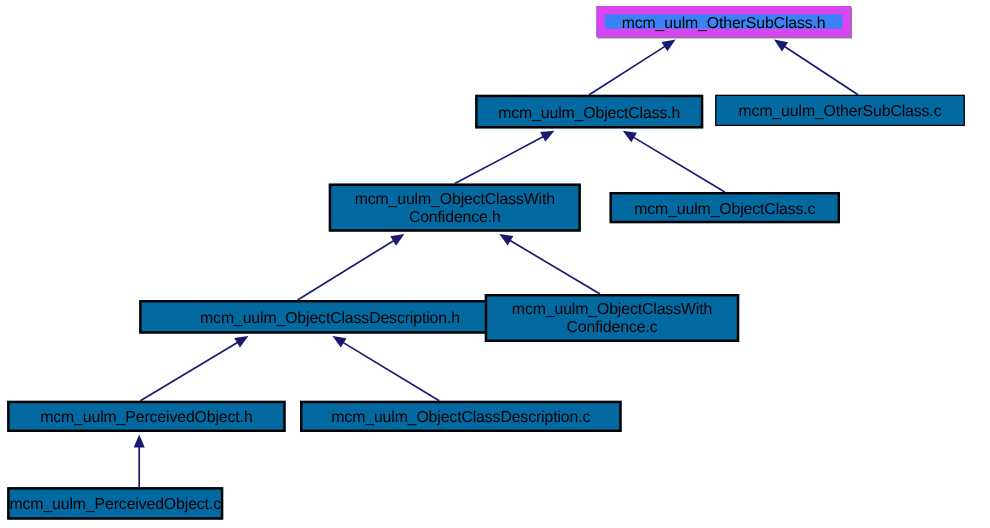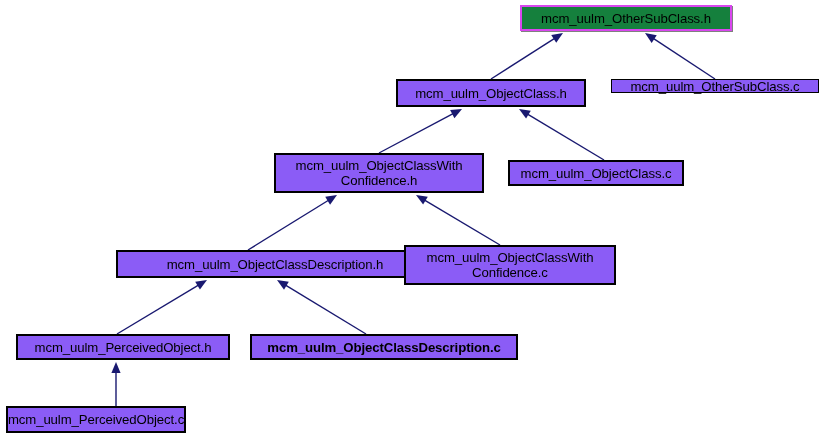--- a/index.html
+++ b/index.html
@@ -21,37 +21,36 @@
     left: 0;
     top: 0;
     width: 825px;
     height: 440px;
     pointer-events: none;
   }
   .node {
     position: absolute;
     box-sizing: border-box;
     border: 1px solid #000000;
-    background: #8b5cf6;
+    background: #0369a1;
     color: #000000;
     font-size: 13.2px;
     line-height: 15px;
     text-align: center;
     display: flex;
     align-items: center;
     justify-content: center;
     white-space: pre-line;
     letter-spacing: -0.1px;
     z-index: 2;
   }
   .node.current {
-    background: #15803d;
-    border: 2px solid #d946ef;
+    background: #3b82f6;
+    border: 7px solid #d946ef;
     box-shadow: 1px 1px 0 0 #808080;
-    margin-left: 23px;
   }
   .node.thick {
     border-width: 2px;
   }
   .node-label {
     display: block;
     padding: 0 6px;
   }
 </style>
 </head>
@@ -92,24 +91,24 @@
         <polygon points="277,280 288.7904826151848,281.77327936350264 284.01819015696105,289.6387243409455" fill="#191970"></polygon>
       </g>
       <g>
         <line x1="116" y1="406" x2="116" y2="371" stroke="#191970" stroke-width="1.4"></line>
         <polygon points="116,362 120.6,373 111.4,373" fill="#191970"></polygon>
       </g>
     </svg>
   <div id="nodes">
       <div class="node current" style="left: 497px; top: 5px; width: 212px; height: 26px;"><span class="node-label">mcm_uulm_OtherSubClass.h</span></div>
       <div class="node thick" style="left: 396px; top: 79px; width: 190px; height: 28px;"><span class="node-label">mcm_uulm_ObjectClass.h</span></div>
-      <div class="node" style="left: 611px; top: 79px; width: 208px; height: 14px;"><span class="node-label">mcm_uulm_OtherSubClass.c</span></div>
+      <div class="node" style="left: 596px; top: 79px; width: 208px; height: 26px;"><span class="node-label">mcm_uulm_OtherSubClass.c</span></div>
       <div class="node thick" style="left: 274px; top: 153px; width: 210px; height: 40px;"><span class="node-label">mcm_uulm_ObjectClassWith
 Confidence.h</span></div>
-      <div class="node thick" style="left: 508px; top: 160px; width: 176px; height: 26px;"><span class="node-label">mcm_uulm_ObjectClass.c</span></div>
+      <div class="node thick" style="left: 508px; top: 160px; width: 192px; height: 26px;"><span class="node-label">mcm_uulm_ObjectClass.c</span></div>
       <div class="node thick" style="left: 116px; top: 250px; width: 318px; height: 28px;"><span class="node-label">mcm_uulm_ObjectClassDescription.h</span></div>
       <div class="node thick" style="left: 404px; top: 245px; width: 212px; height: 40px;"><span class="node-label">mcm_uulm_ObjectClassWith
 Confidence.c</span></div>
-      <div class="node thick" style="left: 16px; top: 334px; width: 214px; height: 26px; text-align: center;"><span class="node-label">mcm_uulm_PerceivedObject.h</span></div>
-      <div class="node thick" style="left: 250px; top: 334px; width: 268px; height: 26px; font-weight: bold;"><span class="node-label">mcm_uulm_ObjectClassDescription.c</span></div>
+      <div class="node thick" style="left: 6px; top: 334px; width: 232px; height: 26px; text-align: center;"><span class="node-label">mcm_uulm_PerceivedObject.h</span></div>
+      <div class="node thick" style="left: 250px; top: 334px; width: 268px; height: 26px;"><span class="node-label">mcm_uulm_ObjectClassDescription.c</span></div>
       <div class="node thick" style="left: 6px; top: 406px; width: 180px; height: 27px;"><span class="node-label">mcm_uulm_PerceivedObject.c</span></div>
     </div>
 </div>
 
 </body></html>

